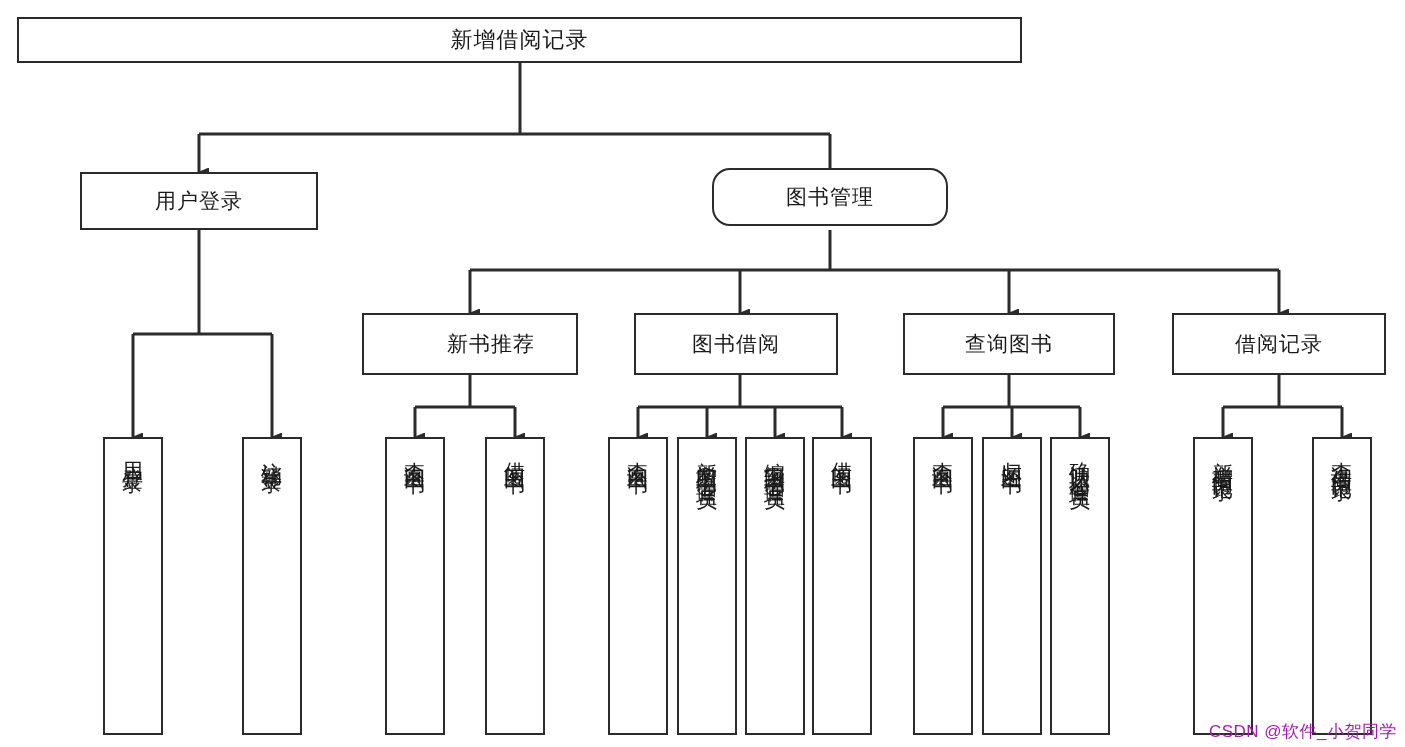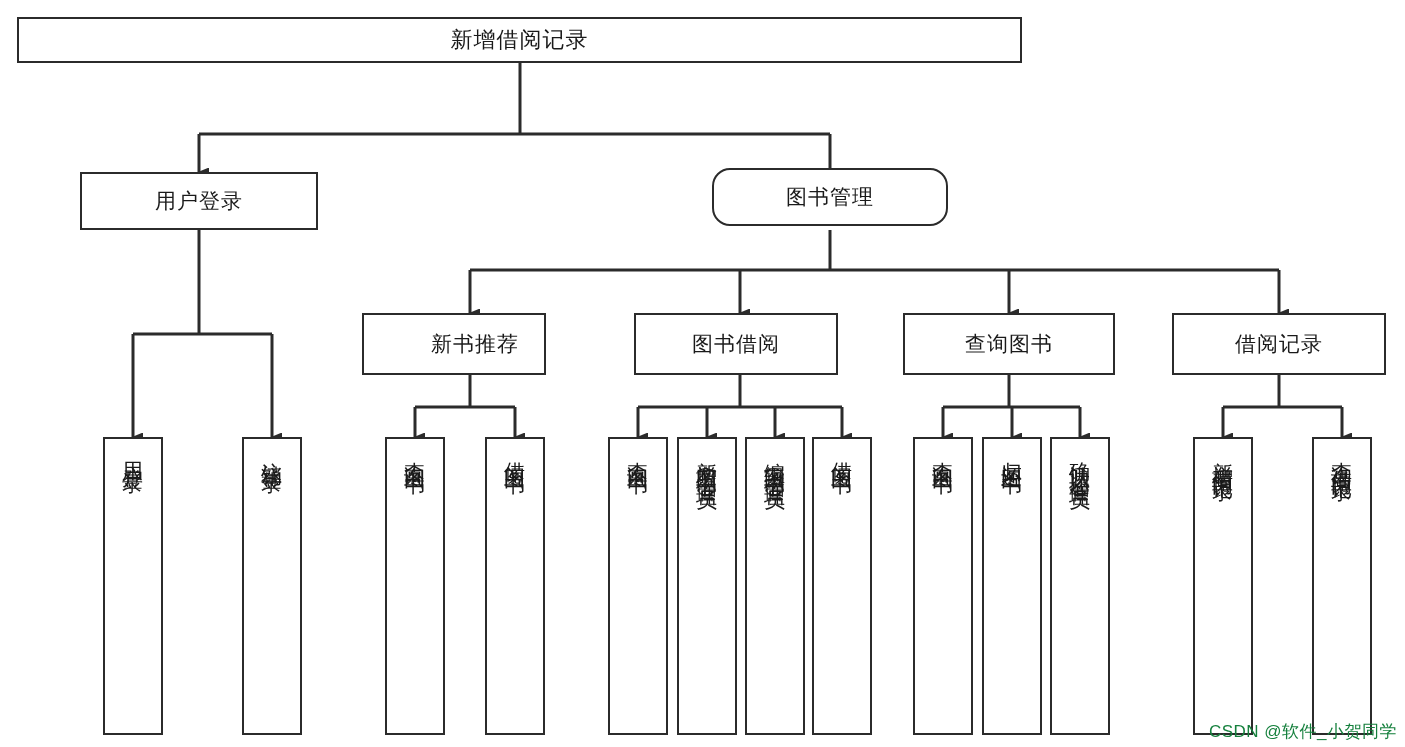--- a/index.html
+++ b/index.html
@@ -58,21 +58,21 @@
     font-size: 21px;
     letter-spacing: 4px;
     line-height: 1;
     white-space: nowrap;
   }
   .watermark {
     position: absolute;
     right: 8px;
     bottom: 4px;
     font-size: 17px;
-    color: #15803d;
+    color: #a21caf;
     letter-spacing: 0.5px;
     white-space: nowrap;
   }
 </style>
 </head>
 <body>
 
 <div id="canvas">
 
   <svg id="edges" viewBox="0 0 1405 747" width="1405" height="747" xmlns="http://www.w3.org/2000/svg">
@@ -121,21 +121,21 @@
   <div id="nodes-layer">
       <div class="node root horizontal" style="left: 17px; top: 17px; width: 1005px; height: 46px;">
         <span class="label">新增借阅记录</span>
       </div>
       <div class="node level2 horizontal" style="left: 80px; top: 172px; width: 238px; height: 58px;">
         <span class="label">用户登录</span>
       </div>
       <div class="node level2 horizontal" style="left: 712px; top: 168px; width: 236px; height: 58px; border-radius: 18px;">
         <span class="label">图书管理</span>
       </div>
-      <div class="node level3 horizontal" style="left: 362px; top: 313px; width: 184px; height: 62px; padding-left: 42px;">
+      <div class="node level3 horizontal" style="left: 362px; top: 313px; width: 216px; height: 62px; padding-left: 42px;">
         <span class="label">新书推荐</span>
       </div>
       <div class="node level3 horizontal" style="left: 634px; top: 313px; width: 204px; height: 62px;">
         <span class="label">图书借阅</span>
       </div>
       <div class="node level3 horizontal" style="left: 903px; top: 313px; width: 212px; height: 62px;">
         <span class="label">查询图书</span>
       </div>
       <div class="node level3 horizontal" style="left: 1172px; top: 313px; width: 214px; height: 62px;">
         <span class="label">借阅记录</span>

